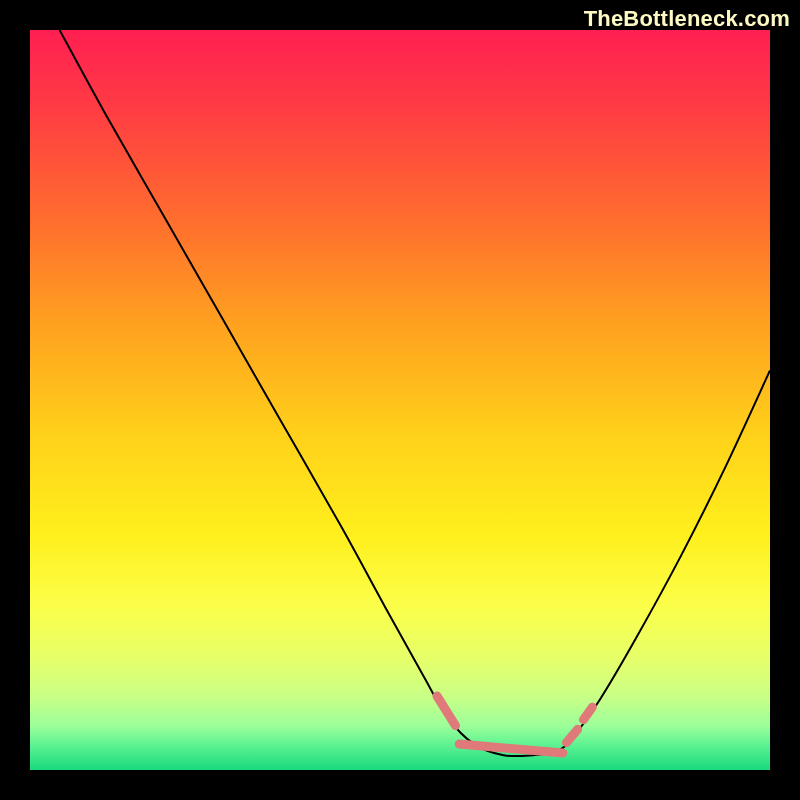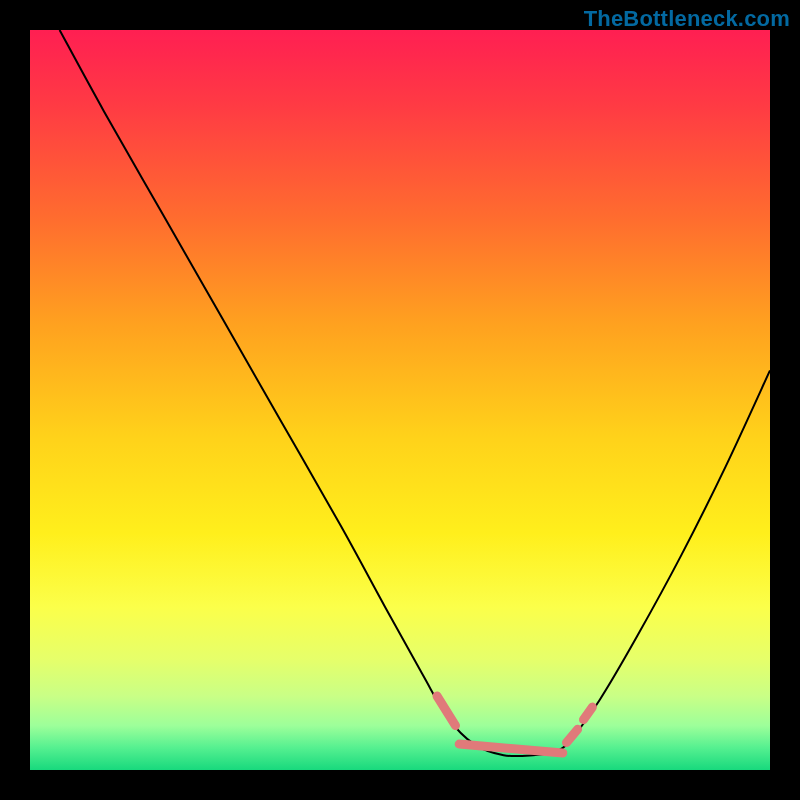--- a/index.html
+++ b/index.html
@@ -16,21 +16,21 @@
     width: 800px;
     height: 800px;
     background: #000;
   }
   .watermark {
     position: absolute;
     top: 6px;
     right: 10px;
     font-size: 22px;
     font-weight: 600;
-    color: #0369a1;
+    color: #fef9c3;
     letter-spacing: 0.2px;
     z-index: 5;
   }
   .plot-area {
     position: absolute;
     left: 30px;
     top: 30px;
     width: 740px;
     height: 740px;
     background: linear-gradient(

